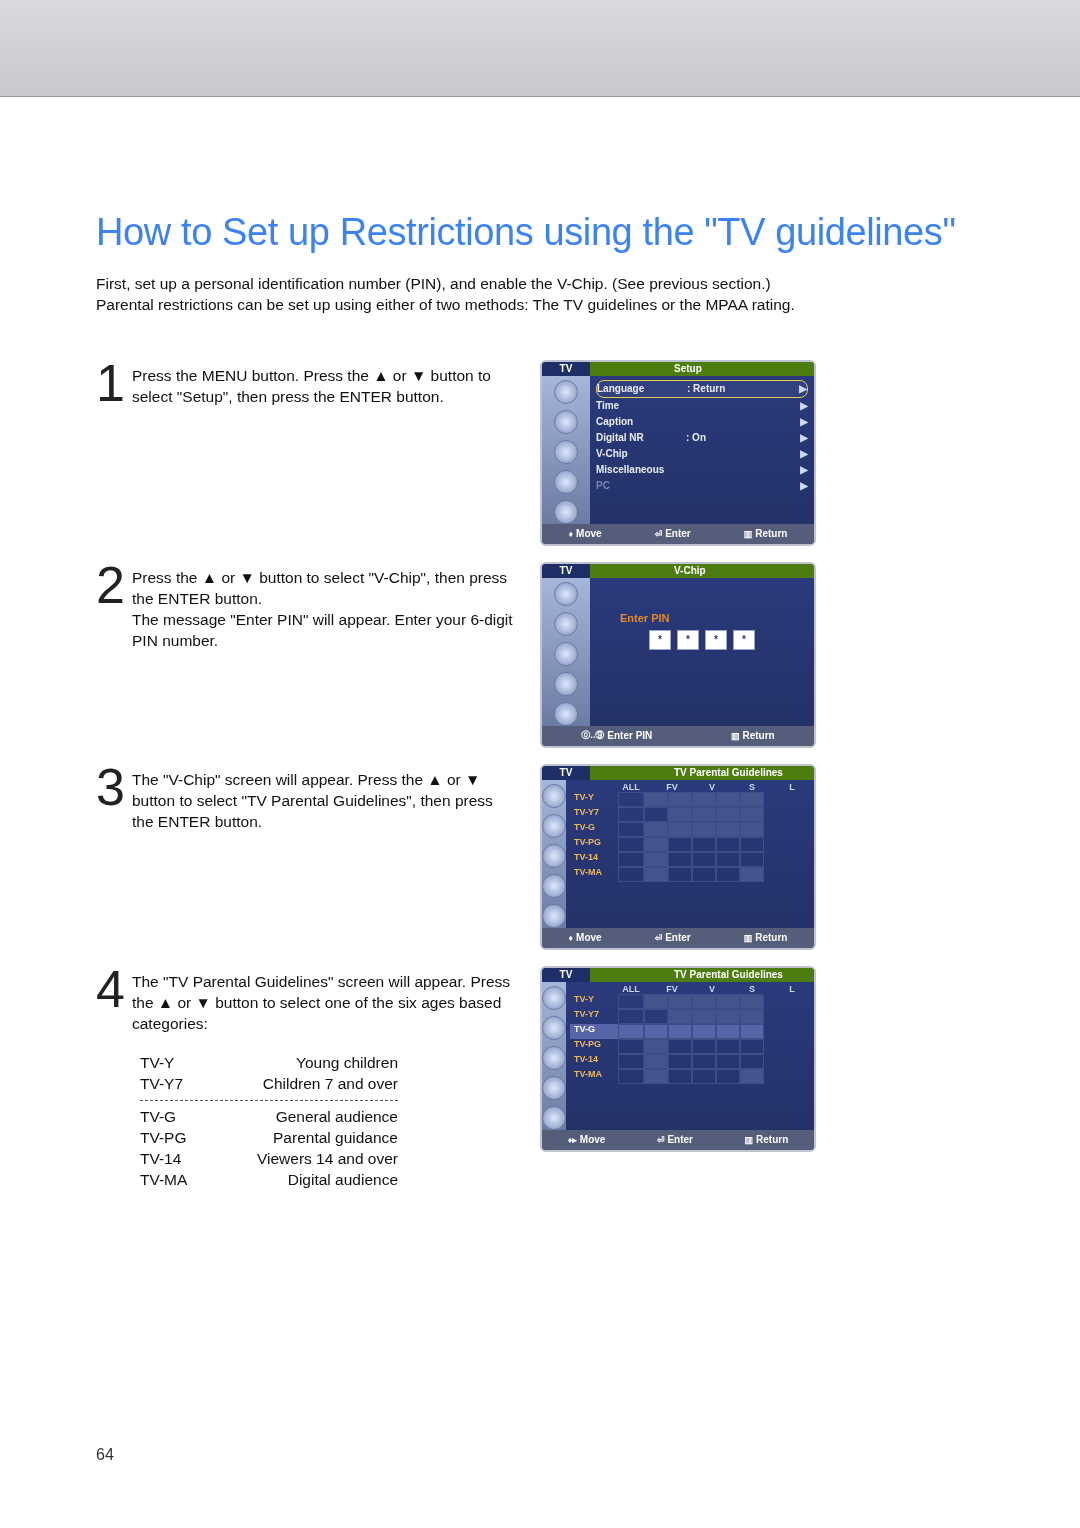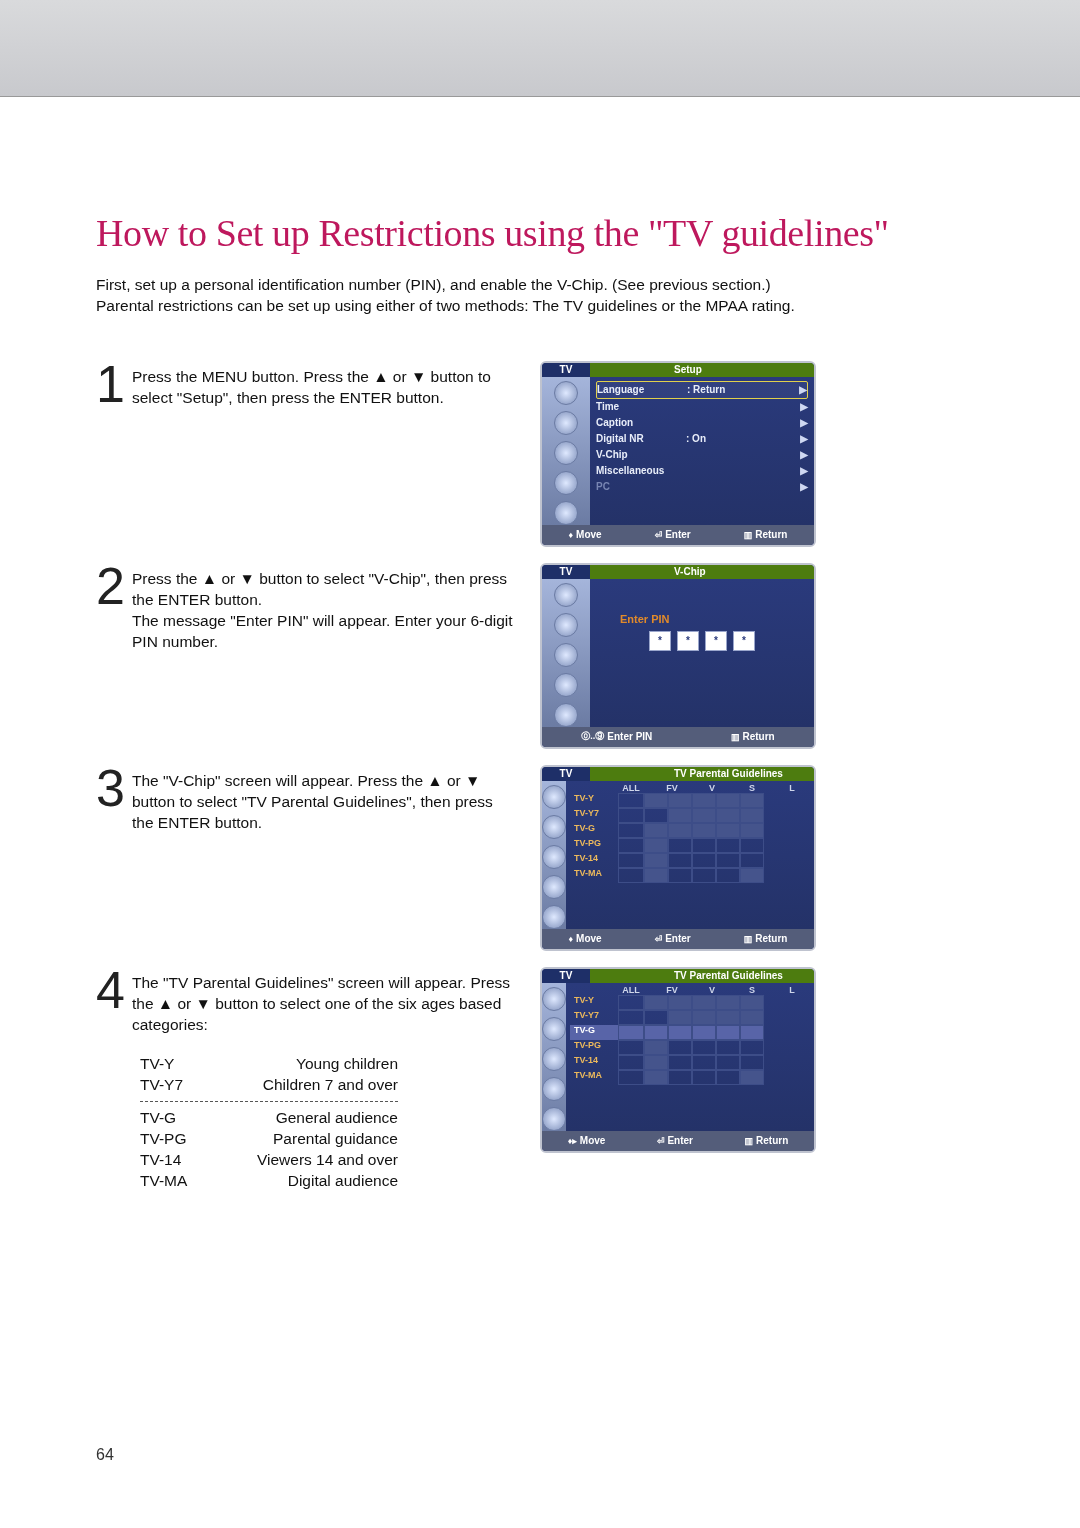--- a/index.html
+++ b/index.html
@@ -1,38 +1,38 @@
 <!DOCTYPE html>
 <html><head>
 <meta charset="utf-8">
 <style>
 html,body{margin:0;padding:0;font-family:Arial,Helvetica,sans-serif;background:#fff}
 .page{width:1080px;height:1528px;position:relative;background:#fff}
 .top-bar{height:96px;background:linear-gradient(#d9dadc,#c8c9cd);border-bottom:1px solid #999}
 .content{padding:114px 72px 0 96px}
-.title{font-family:Liberation Serif, serif;font-weight:400;font-size:38px;letter-spacing:-0.4px;color:#be185d;margin:0 0 20px 0}
+.title{font-family:Liberation Sans, sans-serif;font-weight:400;font-size:38px;letter-spacing:-0.4px;color:#3b82f6;margin:0 0 20px 0}
 .intro{font-size:15.5px;color:#111;line-height:1.35;margin:0 0 44px 0}
 .step-row{display:flex;gap:24px;margin:0 0 16px 0;align-items:flex-start}
 .step-row .left{width:420px;display:flex;align-items:flex-start}
 .step-num{font-family:"Arial Narrow",Arial,sans-serif;font-size:52px;color:#222;line-height:0.9;width:36px;flex:none}
 .step-text{font-size:15.5px;line-height:1.35;color:#111;padding-top:6px}
 .ratings-table{margin-left:8px;margin-top:18px;font-size:15.5px;color:#111;width:258px}
 .ratings-table .r{display:flex;justify-content:space-between;line-height:1.35}
 .ratings-table hr{border:none;border-top:1px dashed #555;margin:6px 0}
 
 .osd{width:272px;flex:none;border:2px solid #bfc3cf;border-radius:6px;overflow:hidden;font-size:10px;font-weight:bold;background:#2a3a7c}
 .osd-head{display:flex;height:14px}
 .osd-head .htv{width:48px;background:#1e2f68;color:#fff;display:flex;align-items:center;justify-content:center}
 .osd-head .htitle{flex:1;background:#4d7c0f;color:#fff;display:flex;align-items:center;padding-left:84px}
 .osd-body{display:flex;min-height:118px}
 .osd-side{width:48px;background:linear-gradient(#a5b5db,#6b7ba3);display:flex;flex-direction:column;align-items:center;padding-top:4px;gap:6px}
 .osd-side .sic{width:22px;height:22px;border-radius:50%;background:radial-gradient(#dfe9ff,#7b8db8);border:1px solid #6b7ba3}
 .osd-main{flex:1;background:linear-gradient(#2a3a7c,#243268);padding:4px 6px;color:#e8edf9;position:relative}
 .osd-row{display:flex;align-items:center;height:16px;gap:4px}
-.osd-row.sel{border:1px solid #e1d04c;border-radius:2px;background:rgba(255,255,255,0.04)}
+.osd-row.sel{border:1px solid #e1d04c;border-radius:8px;background:rgba(255,255,255,0.04)}
 .osd-row .lbl{width:86px}
 .osd-row .val{flex:1}
 .osd-row .chev{color:#cfd8f2}
 .osd-foot{display:flex;justify-content:space-around;align-items:center;height:20px;background:#545d7a;color:#fff}
 .osd-foot span{display:flex;align-items:center;gap:3px}
 .sym{font-size:9px}
 .pin-wrap{padding:30px 0 0 0;text-align:left}
 .pin-label{color:#e28a2a;font-weight:bold;margin:0 0 6px 24px;font-size:11px}
 .pin-boxes{display:flex;gap:6px;justify-content:center}
 .pin-boxes .pb{width:20px;height:18px;background:#fff;color:#2a3a7c;display:flex;align-items:center;justify-content:center;border:1px solid #9aa6cc;font-weight:bold}

